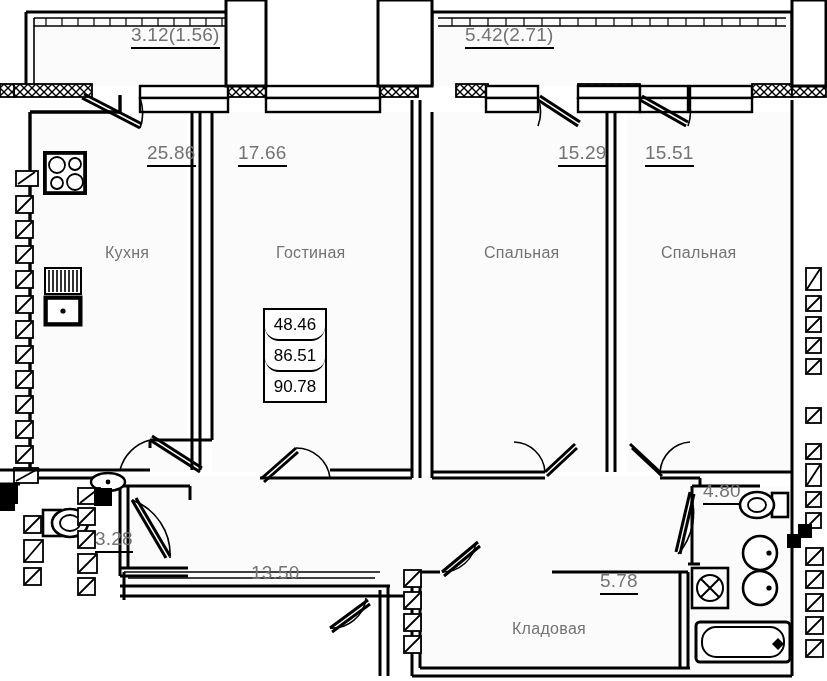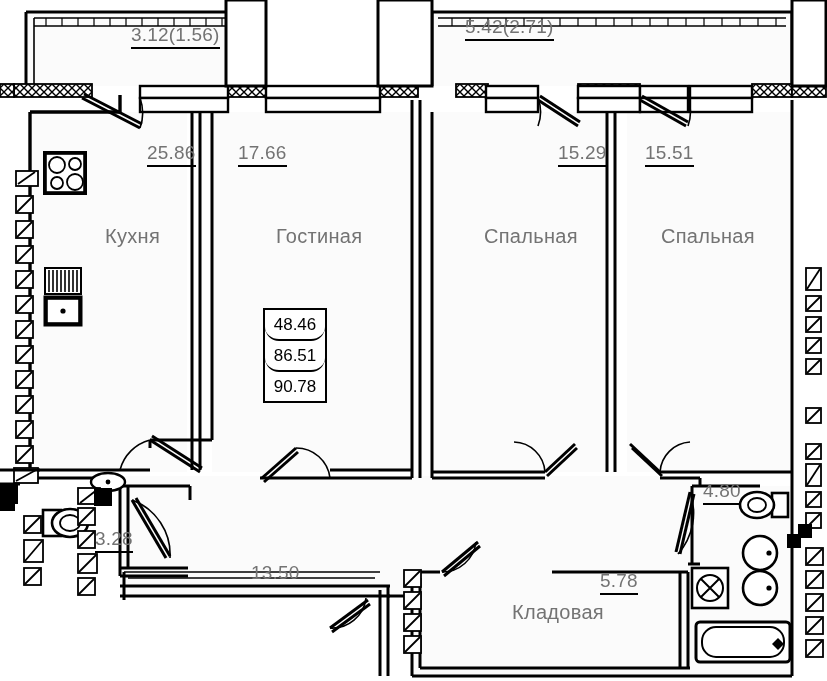--- a/index.html
+++ b/index.html
@@ -2,21 +2,21 @@
 <html><head>
 <meta charset="utf-8">
 <style>
   html,body{margin:0;padding:0;background:#ffffff;}
   body{width:827px;height:681px;overflow:hidden;
        font-family:"Liberation Sans","DejaVu Sans",sans-serif;}
   #plan{position:relative;width:827px;height:681px;background:#fff;}
   svg{display:block;position:absolute;top:0;left:0;}
   .lbl{position:absolute;white-space:nowrap;color:#737373;}
   .area{font-size:19px;letter-spacing:.2px;border-bottom:2px solid #000;padding-bottom:1px;}
-  .room{font-size:20px;letter-spacing:.3px;}
+  .room{font-size:16px;letter-spacing:.3px;margin-top:19px;}
   .tbl{position:absolute;border:2px solid #000;display:flex;background:#fff;}
   .tbl .c1{width:34px;display:flex;align-items:center;justify-content:center;
            font-size:16px;border-right:2px solid #000;}
   .tbl .c2{width:60px;}
   .tbl .c2 div{height:29px;display:flex;align-items:center;justify-content:center;
                font-size:17px;border-bottom:2px solid #000;border-radius:14px;}
   .tbl .c2 div:last-child{border-bottom:none;}
 </style>
 </head>
 <body>
@@ -380,21 +380,21 @@
   </g>
 
   <g stroke="#000" fill="#fff" stroke-width="2">
     <rect x="0" y="492" width="14" height="18" fill="#000"></rect>
     <path d="M0 470 L40 470" stroke-width="3"></path>
     <path d="M0 484 L20 484" stroke-width="3"></path>
   </g>
 </svg>
 
 <div class="lbl area" style="left:131px;top:24px">3.12(1.56)</div>
-<div class="lbl area" style="left:465px;top:16px">5.42(2.71)</div>
+<div class="lbl area" style="left:465px;top:24px">5.42(2.71)</div>
 
 <div class="lbl area" style="left:147px;top:142px">25.86</div>
 <div class="lbl room" style="left:105px;top:225px">Кухня</div>
 
 <div class="lbl area" style="left:238px;top:142px">17.66</div>
 <div class="lbl room" style="left:276px;top:225px">Гостиная</div>
 
 <div class="lbl area" style="left:558px;top:142px">15.29</div>
 <div class="lbl room" style="left:484px;top:225px">Спальная</div>
 

